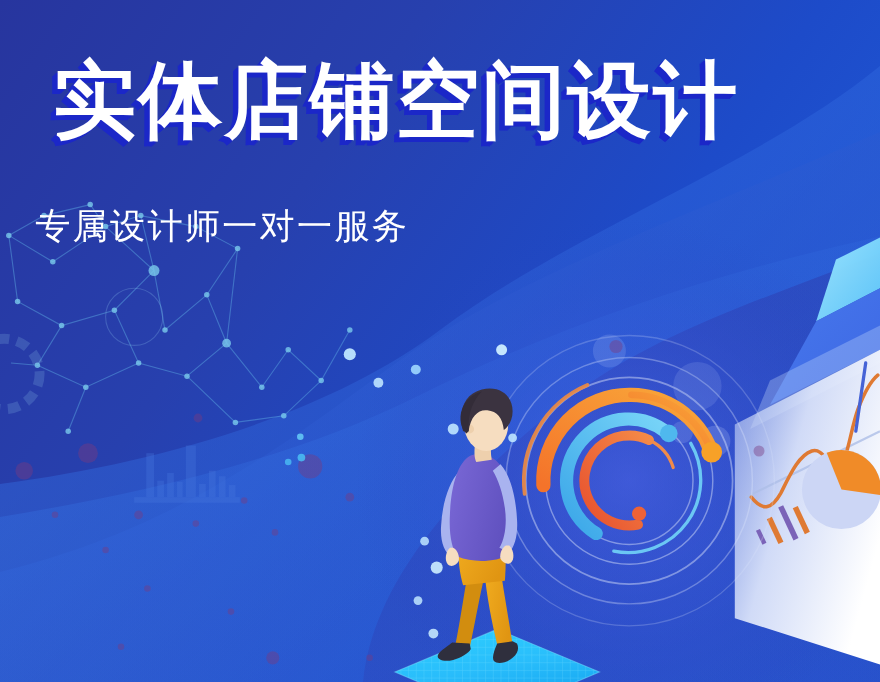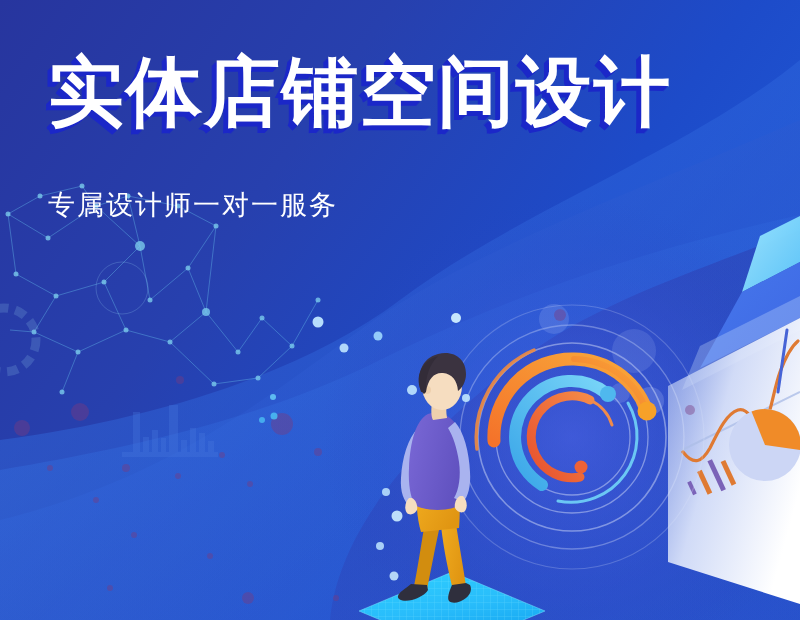--- a/index.html
+++ b/index.html
@@ -46,22 +46,22 @@
     letter-spacing: 2px;
     white-space: nowrap;
     text-shadow:
       -5px 5px 0 #1b27c8,
       -4px 4px 0 #1b27c8,
       -3px 3px 0 #1b27c8,
       -2px 2px 0 #1b27c8;
   }
   .subtitle {
     position: absolute;
-    left: 48px;
-    font-size: 27px;
+    left: 32px;
+    font-size: 32px;
     line-height: 46px;
     font-weight: normal;
     color: #ffffff;
     letter-spacing: 2px;
     white-space: nowrap;
   }
   #subtitle-1 { top: 182px; }
   #subtitle-2 { top: 240px; }
 </style>
 </head>

